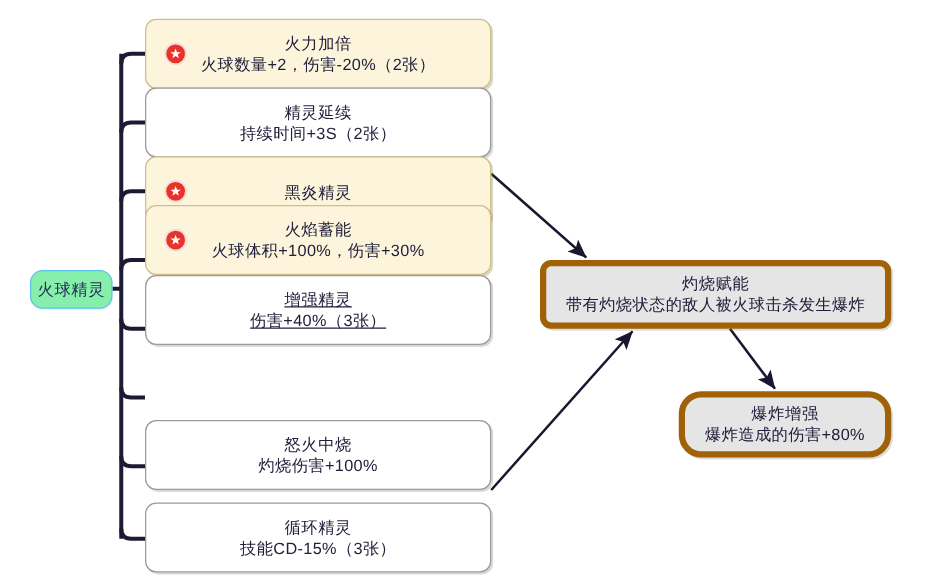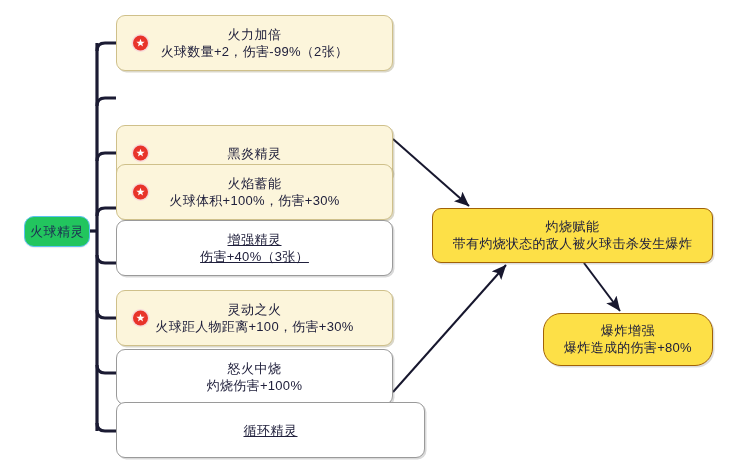--- a/index.html
+++ b/index.html
@@ -33,21 +33,21 @@
   }
   .node .desc{
     font-size:13px;
     line-height:18px;
     letter-spacing:0.3px;
     white-space:nowrap;
   }
 
   
   .root{
-    background:#22c55e;
+    background:#86efac;
     border:1px solid #5bc2f0;
     border-radius:10px;
     color:#1d2a52;
     font-size:13.5px;
     letter-spacing:1px;
     box-shadow:0 1px 1px rgba(0,0,0,0.08);
   }
 
   
   .leaf{
@@ -69,22 +69,22 @@
     width:15px;height:15px;
     border-radius:50%;
     background:#e8332a;
     display:flex;align-items:center;justify-content:center;
     box-shadow:0 0 0 1.5px #f6dada;
   }
   .badge svg{display:block;}
 
   
   .rnode{
-    border:1px solid #a16207;
-    background:#fde047;
+    border:5px solid #a16207;
+    background:#e5e5e5;
     box-shadow:1.5px 1.5px 0 rgba(120,120,120,0.25);
   }
 </style>
 </head>
 <body>
 
 <div id="canvas">
 
   <svg class="links" viewBox="0 0 746 464">
 
@@ -118,23 +118,27 @@
     <span class="title">火球精灵</span>
   </div>
 
   <div class="node leaf gold" style="left:116px;top:15px;width:277px;height:56px;">
     <span class="badge">
       <svg width="9" height="9" viewBox="0 0 10 10">
           <polygon points="5,0.4 6.2,3.6 9.6,3.6 6.9,5.7 7.9,9 5,7 2.1,9 3.1,5.7 0.4,3.6 3.8,3.6" fill="#ffffff"></polygon>
         </svg>
     </span>
     <span class="title">火力加倍</span>
-    <span class="desc">火球数量+2，伤害-99%（2张）</span>
+    <span class="desc">火球数量+2，伤害-20%（2张）</span>
   </div>
 
+  <div class="node leaf" style="left:116px;top:70px;width:277px;height:56px;">
+    <span class="title">精灵延续</span>
+    <span class="desc">持续时间+3S（2张）</span>
+  </div>
 
   <div class="node leaf gold" style="left:116px;top:125px;width:277px;height:56px;">
     <span class="badge">
       <svg width="9" height="9" viewBox="0 0 10 10">
           <polygon points="5,0.4 6.2,3.6 9.6,3.6 6.9,5.7 7.9,9 5,7 2.1,9 3.1,5.7 0.4,3.6 3.8,3.6" fill="#ffffff"></polygon>
         </svg>
     </span>
     <span class="title">黑炎精灵</span>
   </div>
 
@@ -146,37 +150,29 @@
     </span>
     <span class="title">火焰蓄能</span>
     <span class="desc">火球体积+100%，伤害+30%</span>
   </div>
 
   <div class="node leaf" style="left:116px;top:220px;width:277px;height:56px;text-decoration:underline;">
     <span class="title">增强精灵</span>
     <span class="desc">伤害+40%（3张）</span>
   </div>
 
-  <div class="node leaf gold" style="left:116px;top:290px;width:277px;height:56px;">
-    <span class="badge">
-      <svg width="9" height="9" viewBox="0 0 10 10">
-          <polygon points="5,0.4 6.2,3.6 9.6,3.6 6.9,5.7 7.9,9 5,7 2.1,9 3.1,5.7 0.4,3.6 3.8,3.6" fill="#ffffff"></polygon>
-        </svg>
-    </span>
-    <span class="title">灵动之火</span>
-    <span class="desc">火球距人物距离+100，伤害+30%</span>
-  </div>
 
-  <div class="node leaf" style="left:116px;top:349px;width:277px;height:56px;">
+  <div class="node leaf" style="left:116px;top:336px;width:277px;height:56px;">
     <span class="title">怒火中烧</span>
     <span class="desc">灼烧伤害+100%</span>
   </div>
 
-  <div class="node leaf" style="left:116px;top:402px;width:309px;height:56px;text-decoration:underline;">
+  <div class="node leaf" style="left:116px;top:402px;width:277px;height:56px;">
     <span class="title">循环精灵</span>
+    <span class="desc">技能CD-15%（3张）</span>
   </div>
 
   <div class="node rnode" style="left:432px;top:208px;width:281px;height:55px;">
     <span class="title">灼烧赋能</span>
     <span class="desc">带有灼烧状态的敌人被火球击杀发生爆炸</span>
   </div>
 
   <div class="node rnode" style="left:543px;top:313px;width:170px;height:53px;border-radius:18px;">
     <span class="title">爆炸增强</span>
     <span class="desc">爆炸造成的伤害+80%</span>

